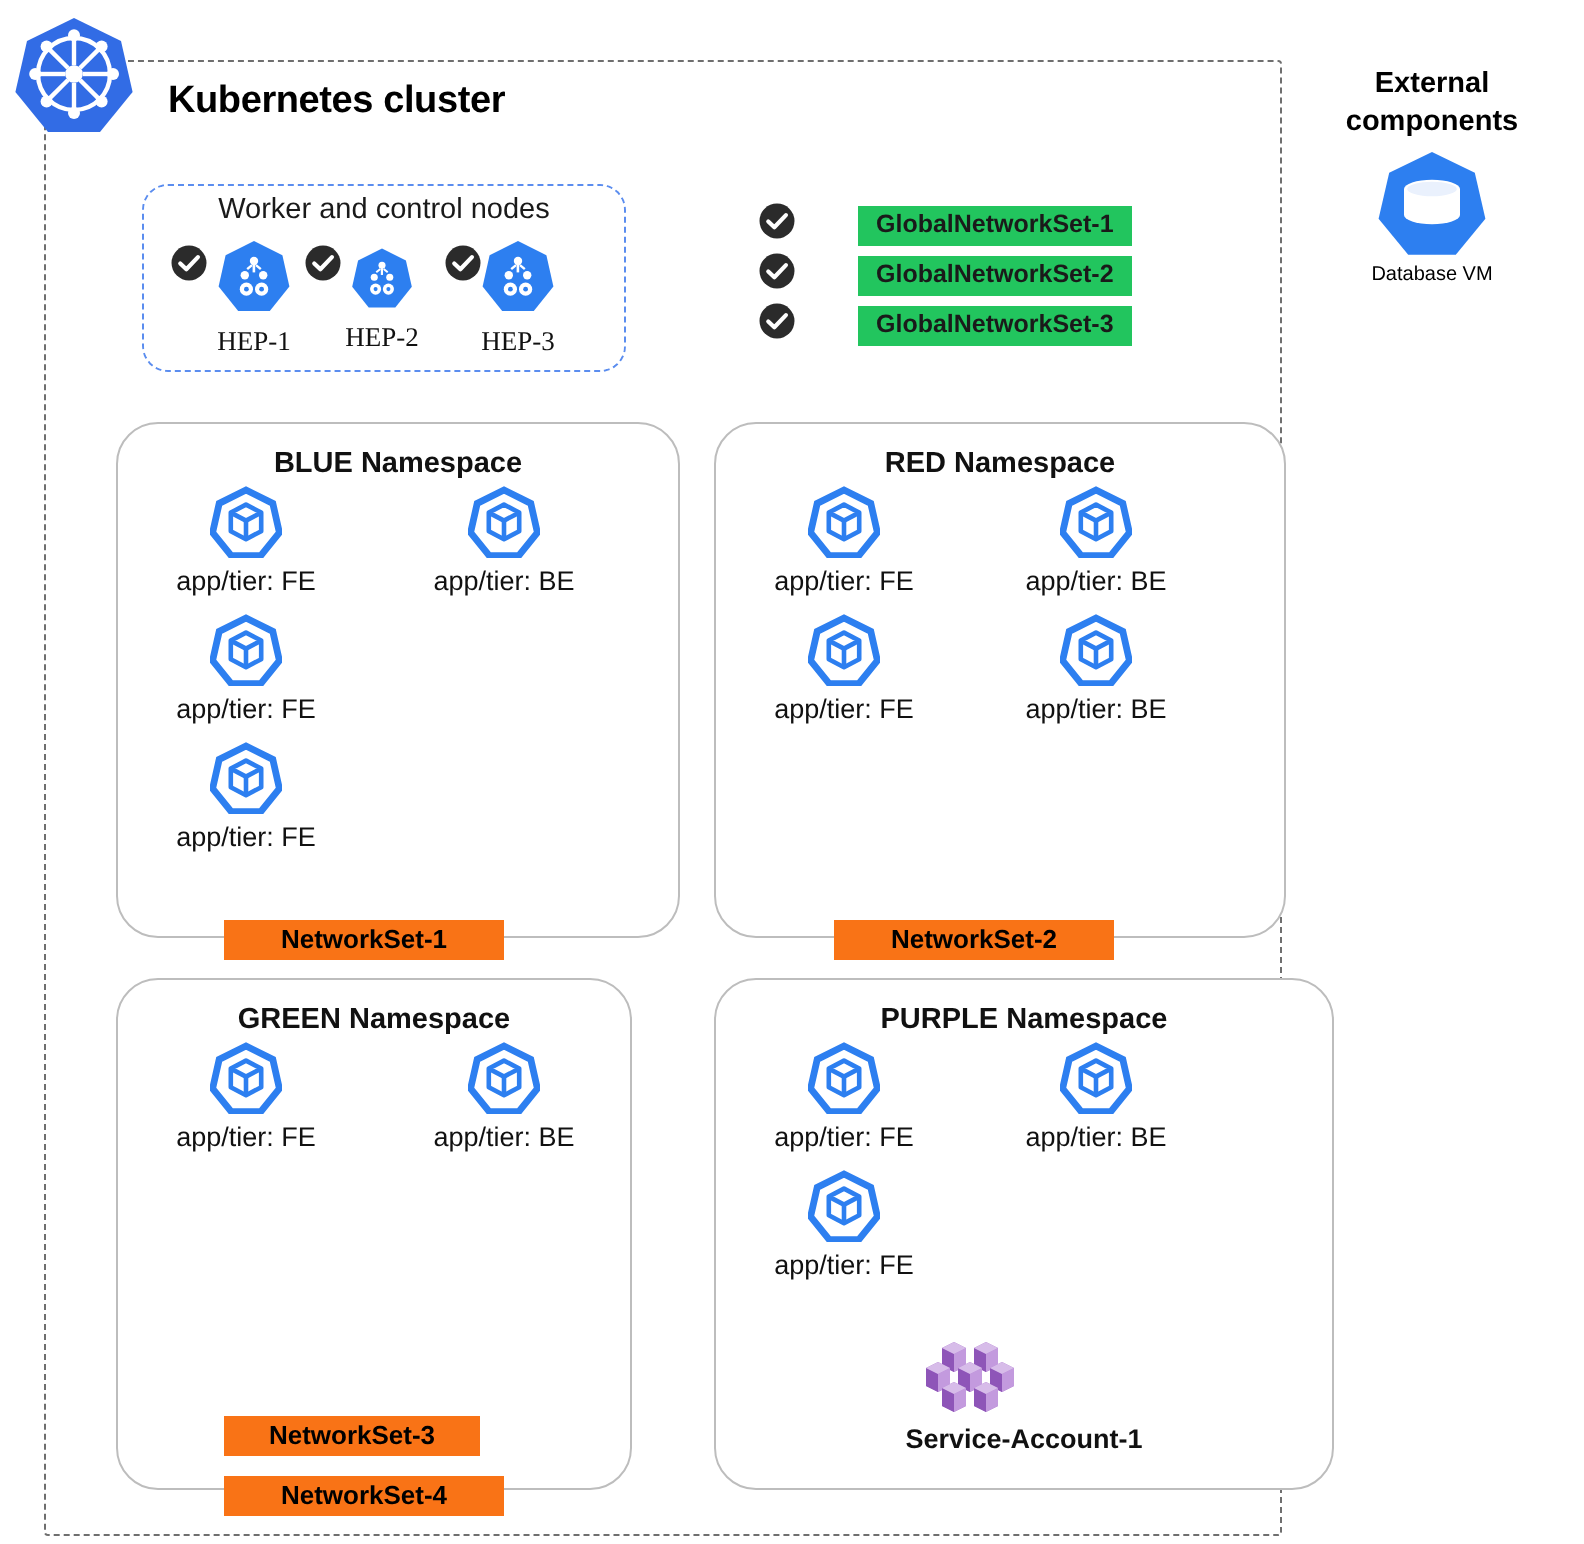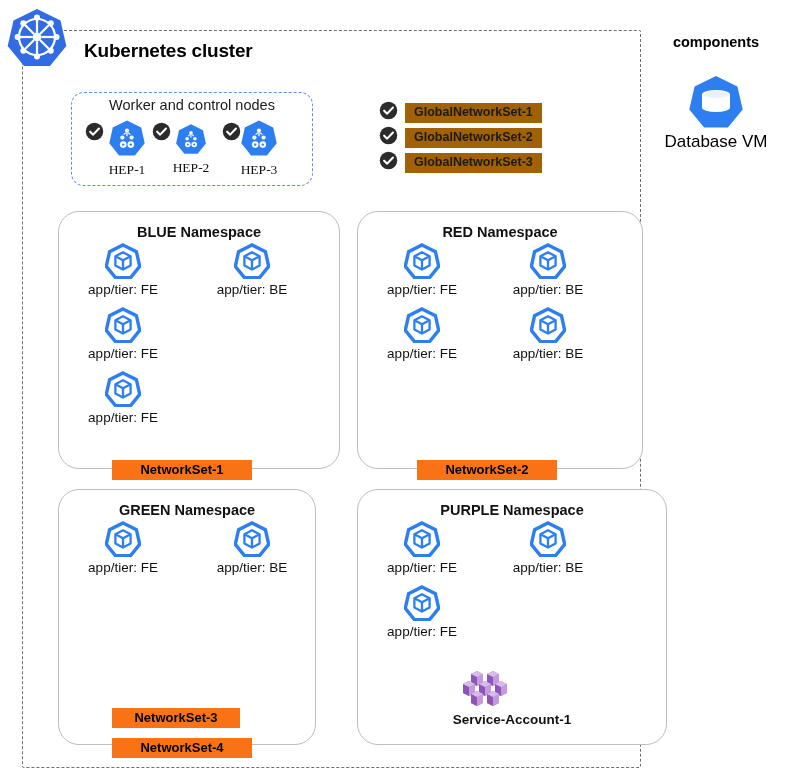--- a/index.html
+++ b/index.html
@@ -35,34 +35,35 @@
     left:71px;top:97px;width:242px;text-align:center;
     font-size:14.5px;color:#1a1a1a;
   }
   .hep-group{width:70px;text-align:center;font-family:Liberation Serif, serif;}
   .hep-label{font-size:13.5px;margin-top:1px;color:#111;}
   .check-badge{width:19px;height:19px;}
 
   
   .gns-row{display:flex;align-items:center;gap:7px;}
   .gns-chip{
-    background:#a16207;color:#1a1a1a;
+    background:#22c55e;color:#1a1a1a;
     font-size:12.5px;font-weight:bold;
     padding:3px 9px 4px 9px;
     line-height:13px;
     white-space:nowrap;
+    margin-left:24px;
   }
 
   
   #ext-title{
     left:651px;top:33px;width:130px;text-align:center;
     font-size:14.5px;font-weight:bold;line-height:19px;
   }
   #ext-db-label{
-    left:651px;top:132px;width:130px;text-align:center;font-size:17px;
+    left:651px;top:132px;width:130px;text-align:center;font-size:10px;
   }
 
   
   .ns-panel{
     border:1.4px solid #bdbdbd;border-radius:21px;
     box-sizing:border-box;background:#fff;
   }
   .ns-title{
     position:absolute;left:0;right:0;top:12px;text-align:center;
     font-size:14.5px;font-weight:bold;color:#111;
@@ -235,20 +236,21 @@
   <span>
     <svg width="19" height="19" viewBox="0 0 20 20">
         <circle cx="10" cy="10" r="9.2" fill="#2b2b2b"></circle>
     <path d="M5.4 10.2 L8.6 13.3 L14.7 6.9" stroke="#fff" stroke-width="2.2" fill="none" stroke-linecap="round" stroke-linejoin="round"></path>
       </svg>
   </span>
   <span class="gns-chip">GlobalNetworkSet-3</span>
 </div>
 
 <div class="abs" id="ext-title">
+  <div>External</div>
   <div>components</div>
 </div>
 <div class="abs" style="left:688px;top:74px;">
   <span>
     <svg width="56" height="56" viewBox="0 0 56 56">
       <polygon points="28,2 49.4,12.4 54.7,35.4 39.9,53.4 16.1,53.4 1.3,35.4 6.6,12.4" fill="#2d7ff0"></polygon>
       <g>
         <ellipse cx="28" cy="20.5" rx="14" ry="4.6" fill="#ffffff"></ellipse>
         <rect x="14" y="20.5" width="28" height="13" fill="#ffffff"></rect>
         <ellipse cx="28" cy="33.5" rx="14" ry="4.6" fill="#ffffff"></ellipse>

